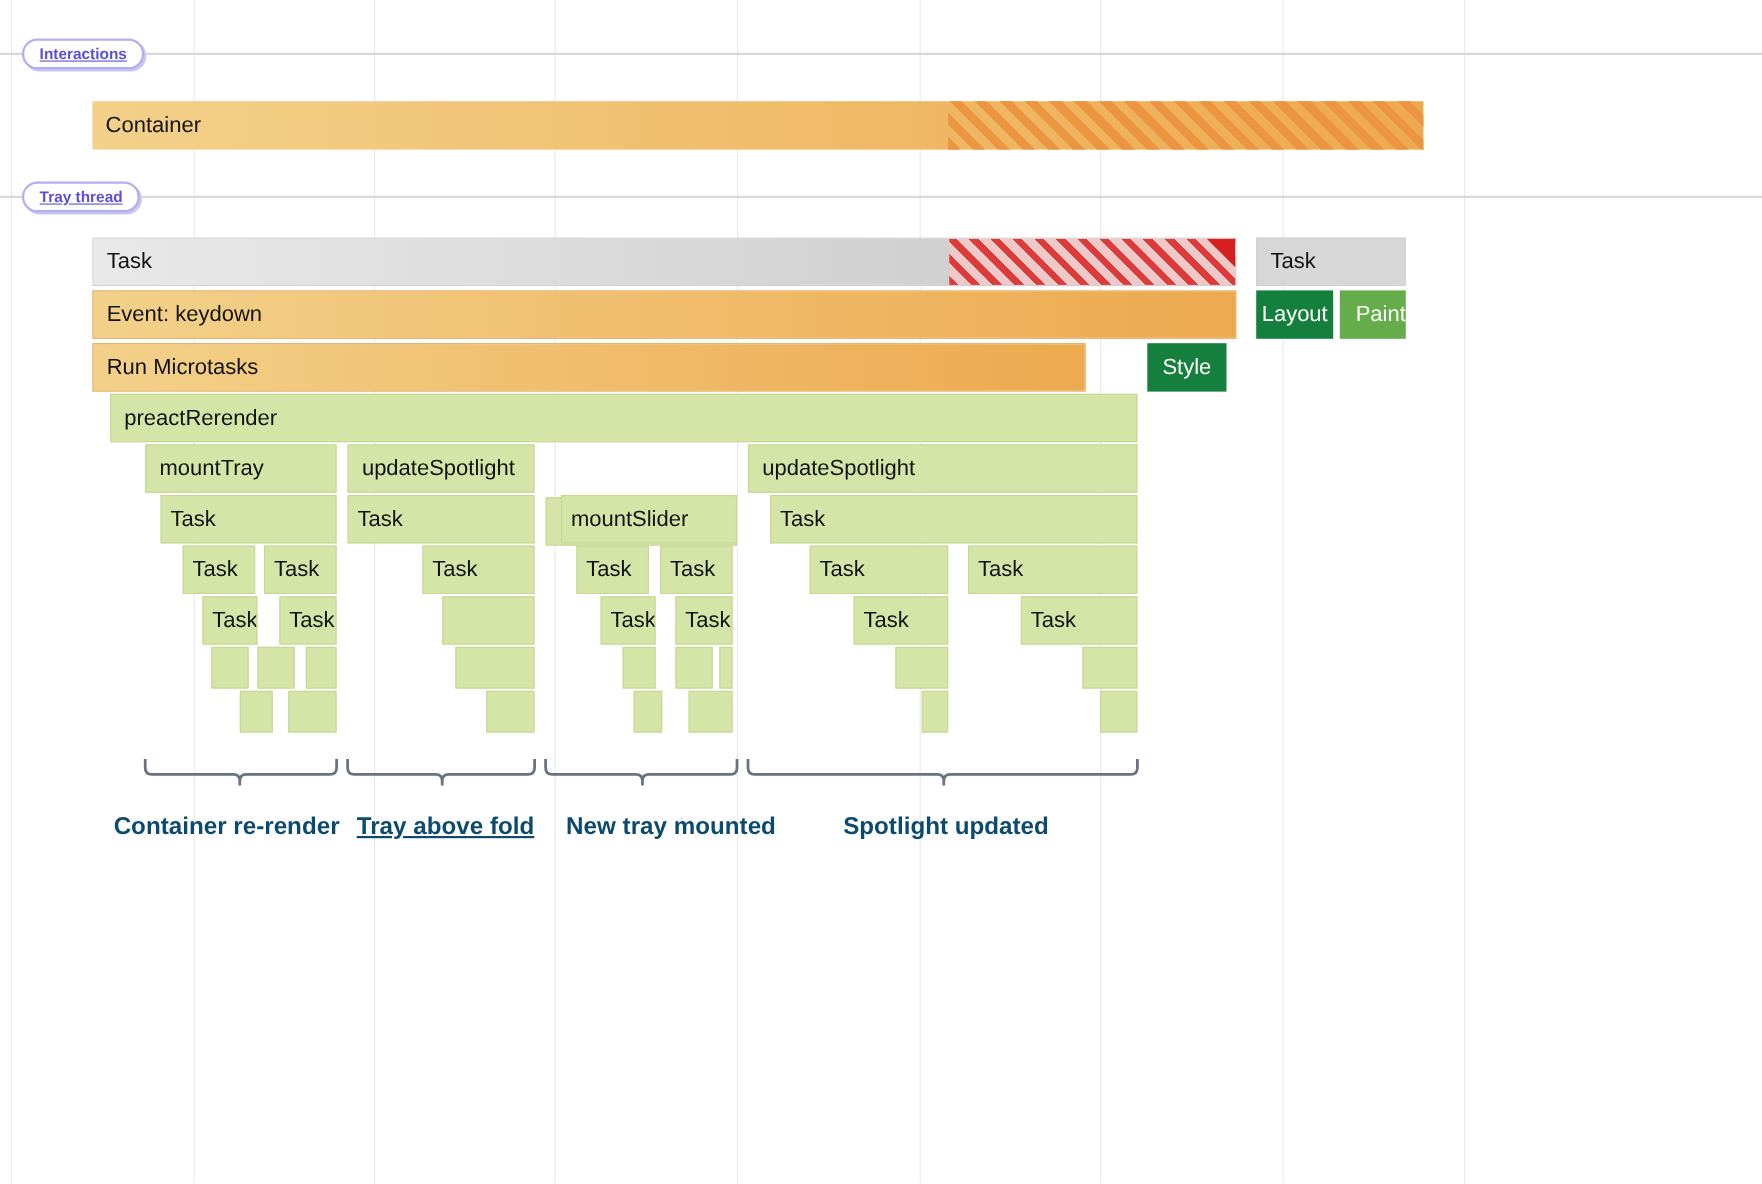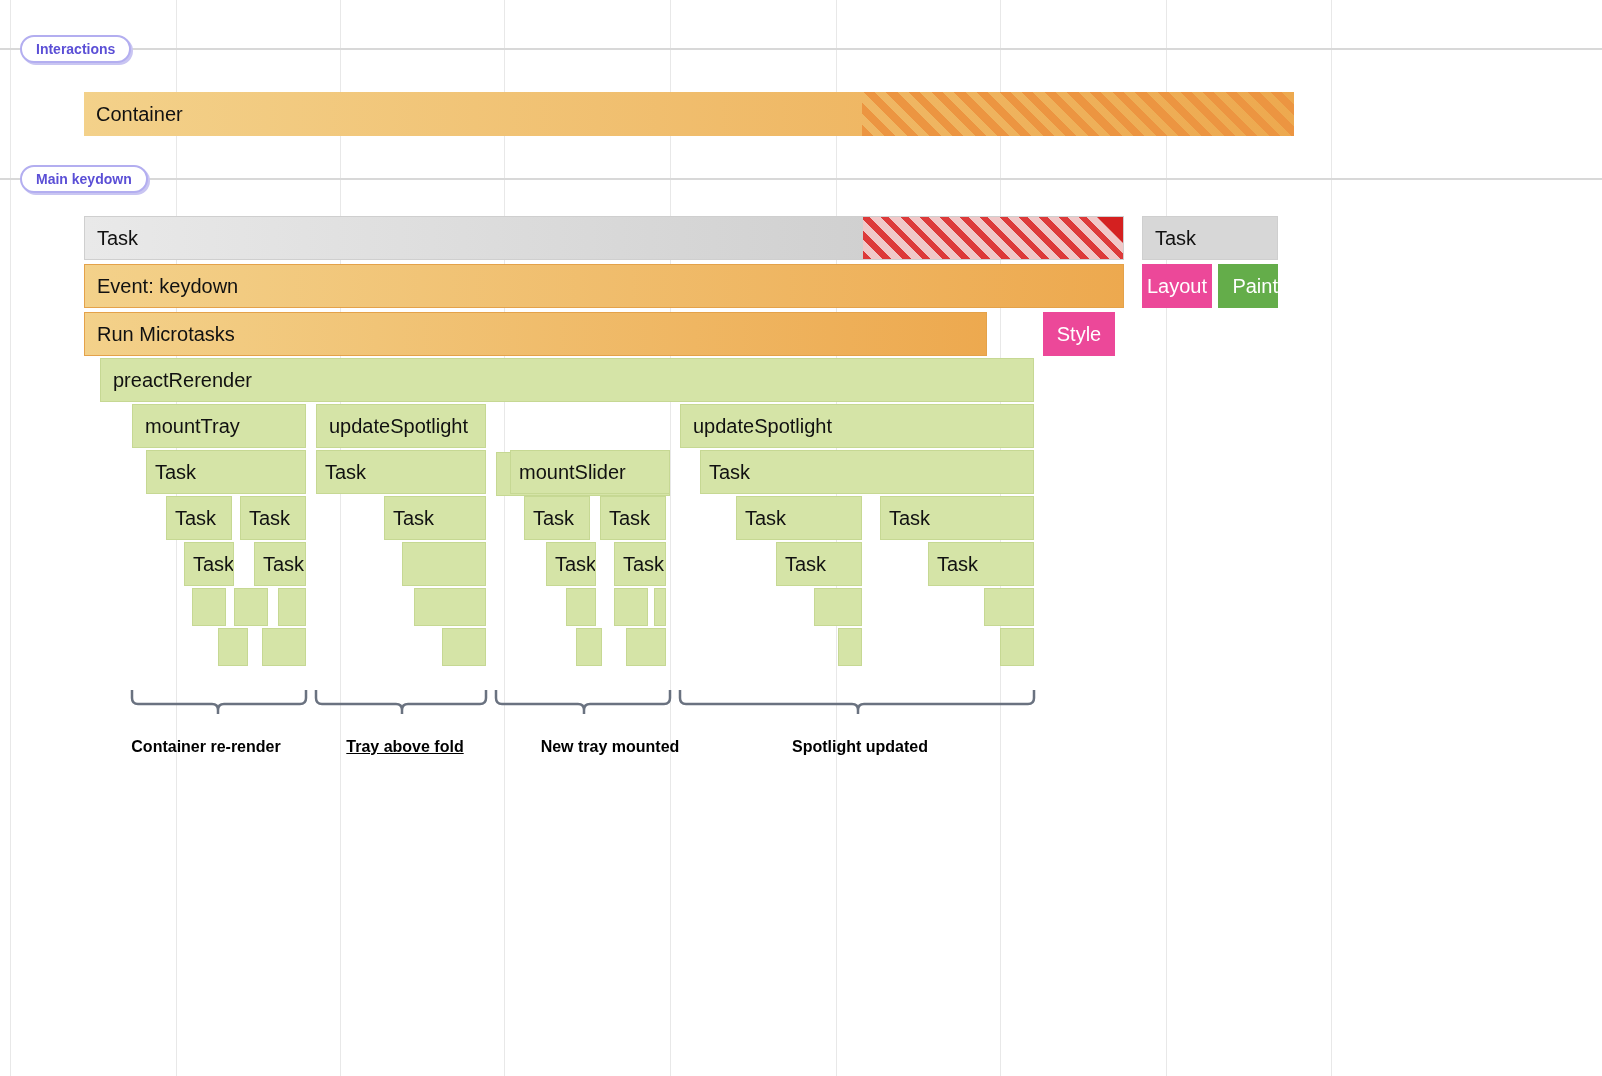--- a/index.html
+++ b/index.html
@@ -27,20 +27,21 @@
     left: 20px;
     font-size: 14px;
     font-weight: 600;
     color: #5b4fd6;
     background: #fff;
     border: 2px solid #b3aef0;
     border-radius: 14px;
     padding: 4px 14px;
     z-index: 5;
     box-shadow: 2px 2px 0 0 #c9c5f2;
+    text-decoration: underline;
   }
   .section-hr {
     position: absolute;
     left: 0; right: 0;
     height: 2px;
     background: #d8d8d8;
     z-index: 1;
   }
   .bar {
     position: absolute;
@@ -88,29 +89,29 @@
     position: absolute;
     top: 0; right: 0;
     width: 0; height: 0;
     border-left: 26px solid transparent;
     border-top: 26px solid #d42020;
   }
   .orange-bar {
     background: linear-gradient(to right, #f3d18a 0%, #eda94f 100%);
     border: 1px solid #e4a24a;
   }
-  .purple-bar { background: #ec4899; color: #fff; border: none; }
+  .purple-bar { background: #15803d; color: #fff; border: none; }
   .green-bar  { background: #64ad4a; color: #fff; border: none; }
   .lime-bar   { background: #d5e4a7; border: 1px solid #c6d893; }
 
   .annot-label {
     position: absolute;
-    font-size: 16px;
+    font-size: 22px;
     font-weight: 600;
-    color: #000000;
+    color: #0c4a6e;
     text-align: center;
   }
   svg.brackets {
     position: absolute;
     overflow: visible;
     pointer-events: none;
   }
   svg.brackets path {
     fill: none;
     stroke: #6a7280;
@@ -134,21 +135,21 @@
 
 <div class="section-hr" style="top:48px"></div>
 <div class="section-label" style="top:35px">Interactions</div>
 
 <div class="bar keyboard-bar" style="left:84px; width:1210px; top:92px;">
   <span>Container</span>
 </div>
 <div class="keyboard-hatch" style="left:862px; width:432px; top:92px; height:44px;"></div>
 
 <div class="section-hr" style="top:178px"></div>
-<div class="section-label" style="top:165px">Main keydown</div>
+<div class="section-label" style="top:165px">Tray thread</div>
 
 <div class="bar task-gray" style="left:84px; width:1040px; top:216px;">
   <span>Task</span>
   <div class="red-hatch" style="left:778px; width:262px; top:0; bottom:0;"></div>
   <div class="red-triangle"></div>
 </div>
 <div class="bar task-gray-flat" style="left:1142px; width:136px; top:216px;">
   <span>Task</span>
 </div>
 

